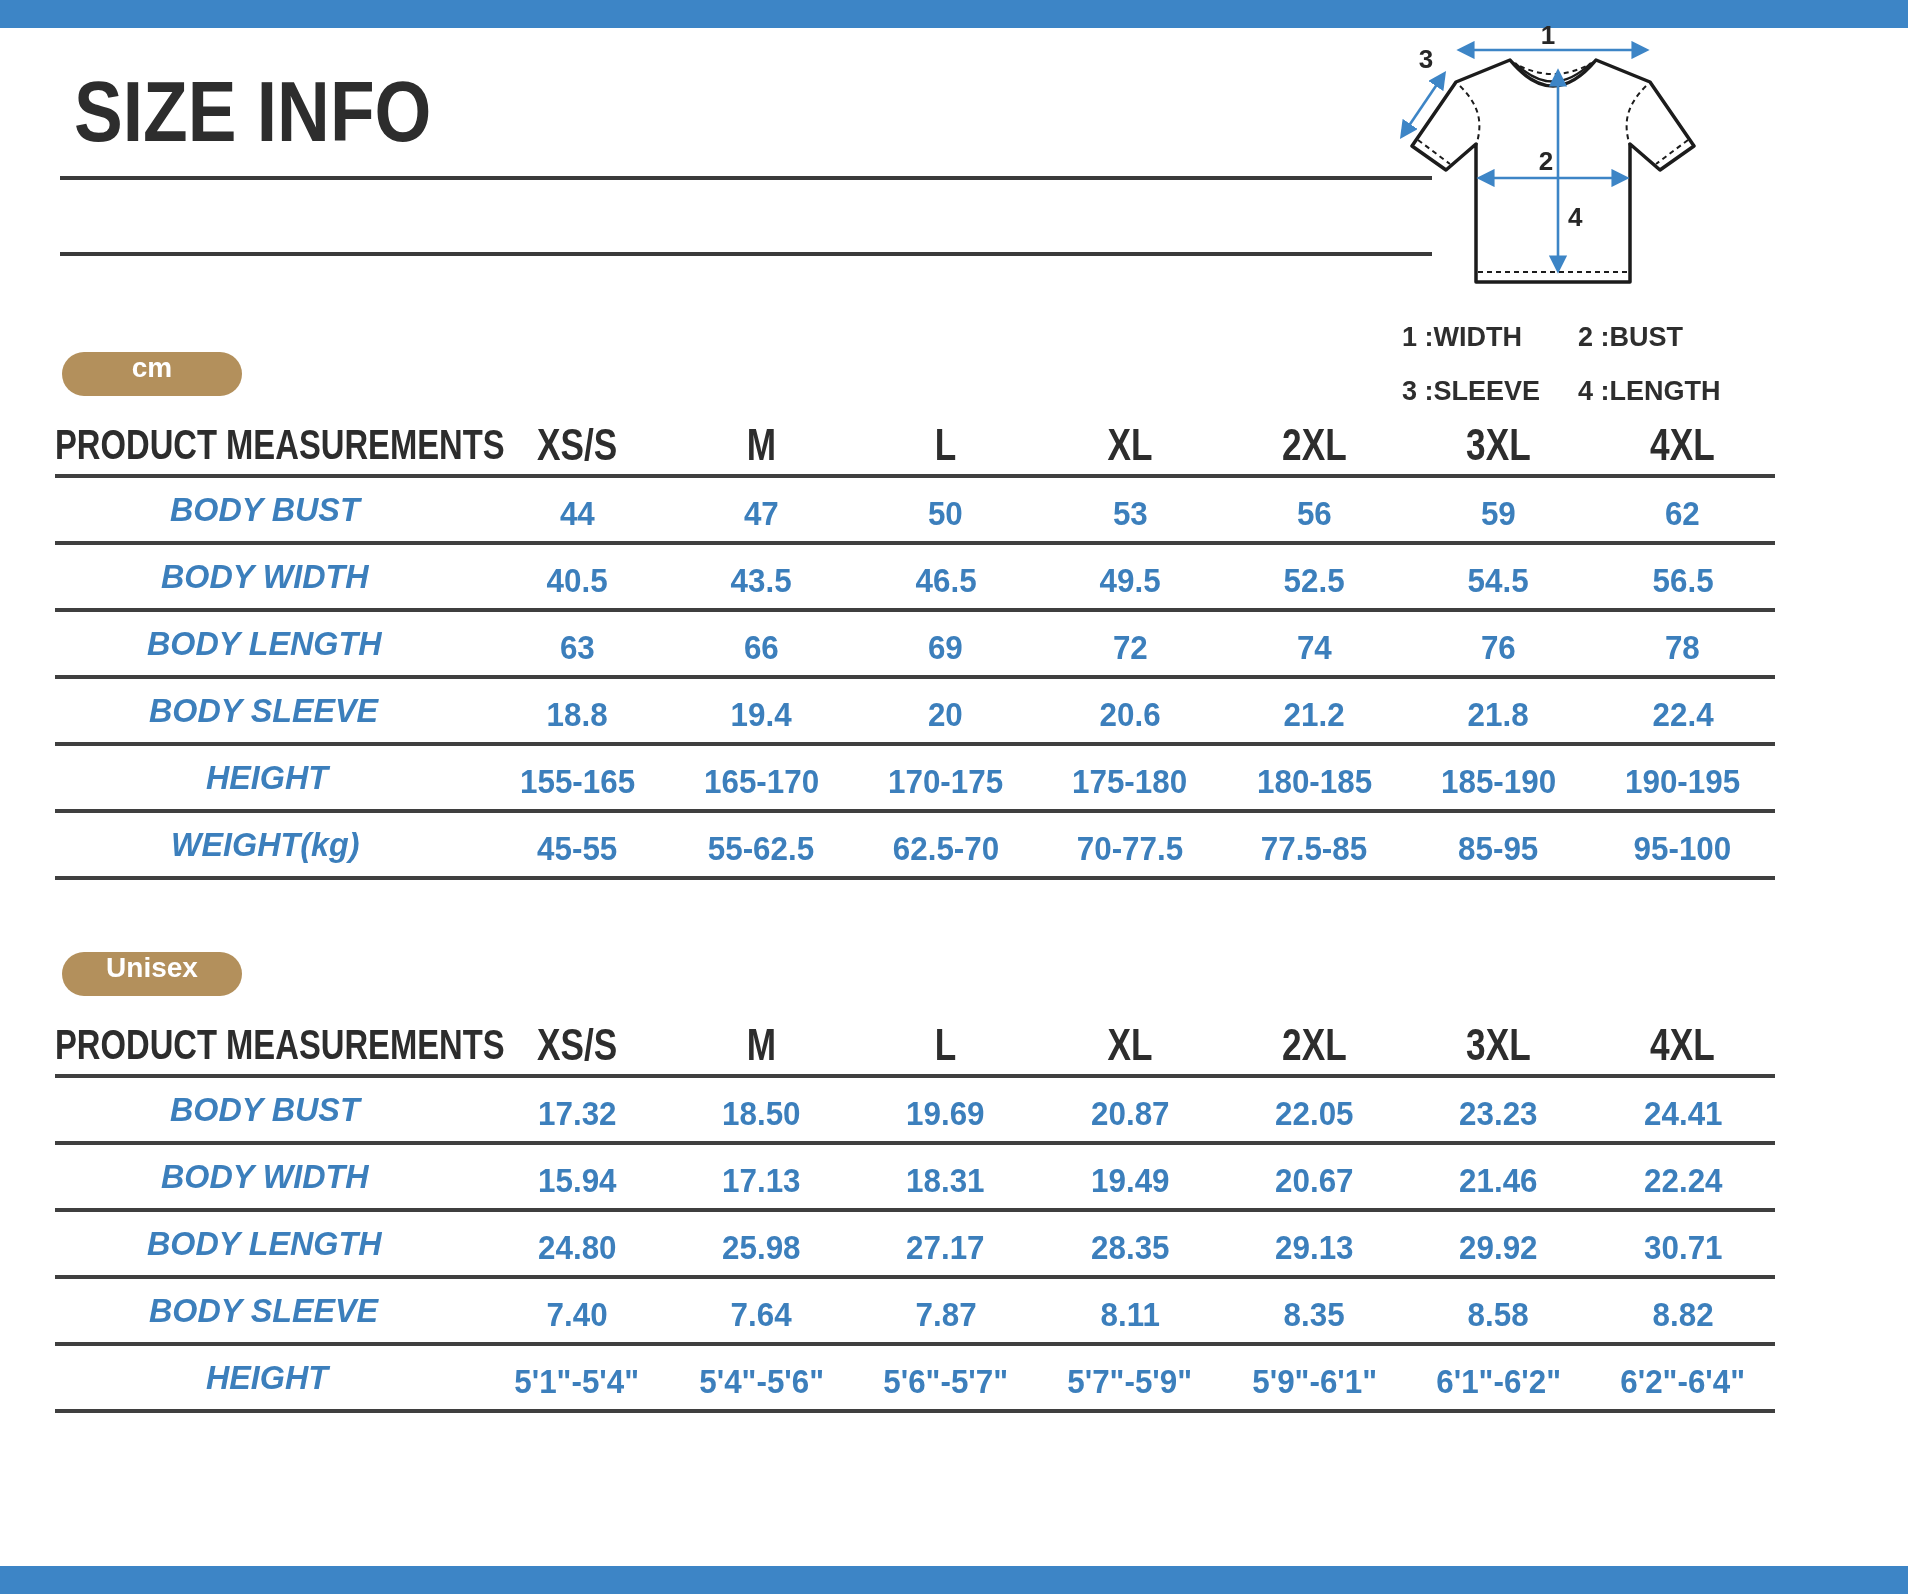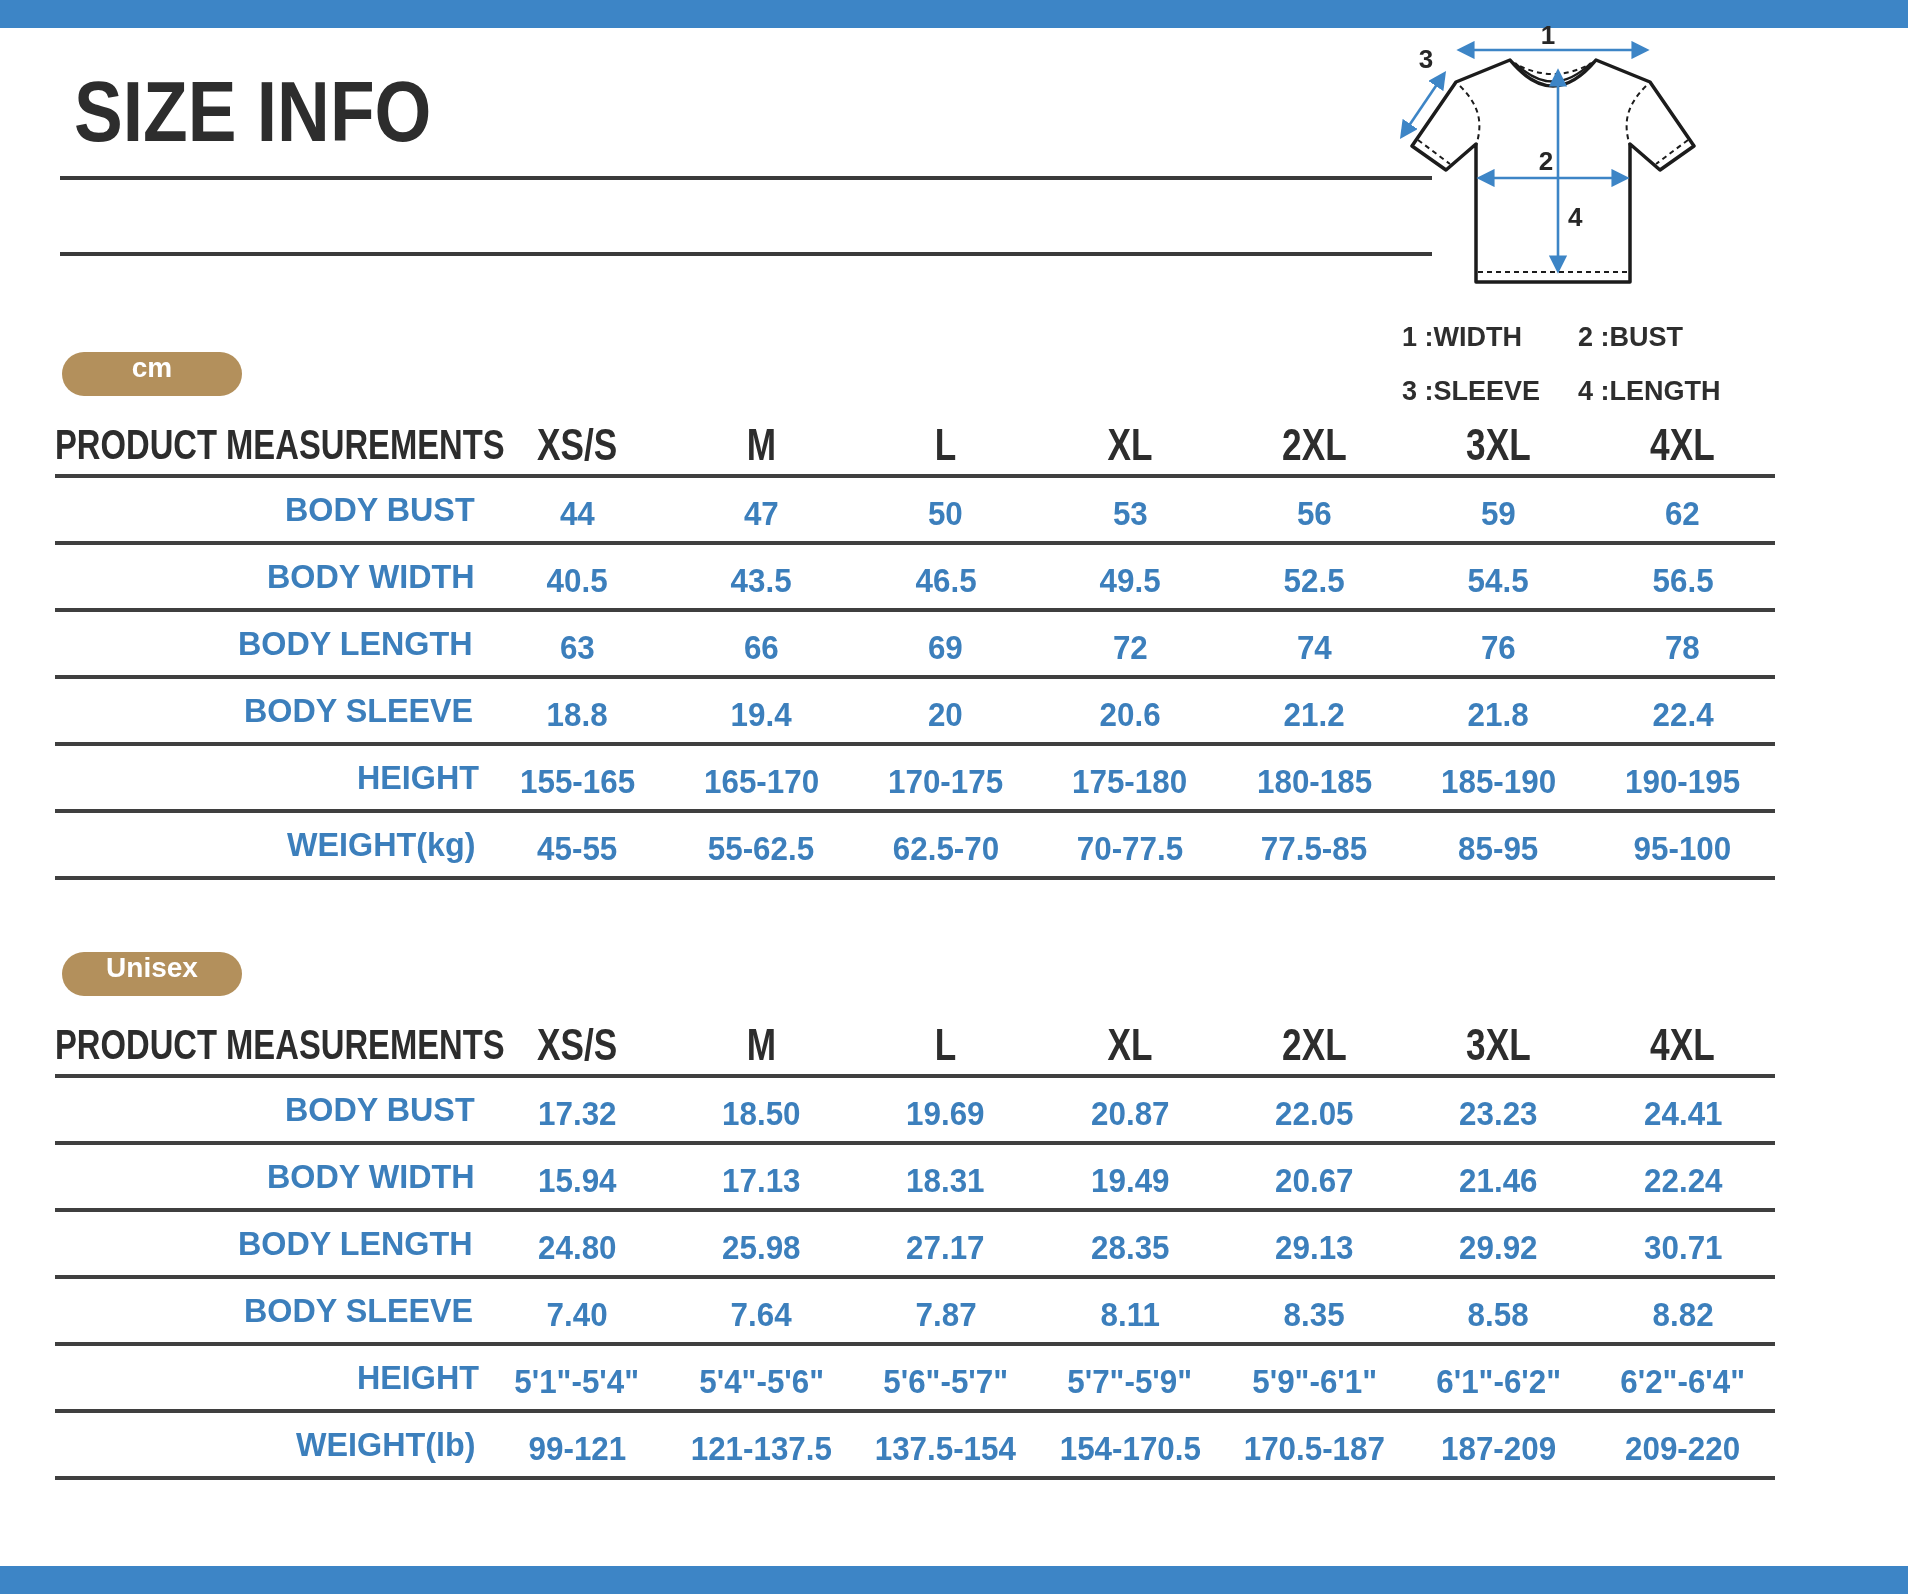--- a/index.html
+++ b/index.html
@@ -46,21 +46,21 @@
   
   .size-table{position:absolute;left:55px;width:1720px;border-collapse:collapse;table-layout:fixed;}
   .size-table.cm{top:416px;}
   .size-table.inches{top:1016px;}
   .size-table th,.size-table td{border-bottom:4px solid #3f3f3f;padding:0;}
   .size-table th{height:58px;vertical-align:middle;font-size:44px;color:#2d2d2d;}
   .size-table th.label-col{text-align:right;font-size:42px;width:430px;margin-top:22px;}
   .size-table th .cond-l{transform:scaleX(.78);}
   .size-table th .cond-c{transform:scaleX(.8);}
   .size-table td{height:63px;vertical-align:middle;text-align:center;}
-  .size-table td.label-col{text-align:right;}
+  .size-table td.label-col{text-align:center;font-style:italic;}
   .lbl{font-size:34px;font-weight:bold;color:var(--table-blue,#3c7fbc);transform:scaleX(.95);}
   .val{font-size:33px;font-weight:bold;color:var(--table-blue,#3c7fbc);transform:scaleX(.95);
        position:relative;top:4px;}
 </style>
 </head>
 <body>
 
 <div class="page">
 
   <div class="bar top"></div>
@@ -247,27 +247,17 @@
         <tr>
           <td class="label-col"><span class="cond-l lbl">HEIGHT</span></td>
           <td><span class="cond-c val">5'1"-5'4"</span></td>
           <td><span class="cond-c val">5'4"-5'6"</span></td>
           <td><span class="cond-c val">5'6"-5'7"</span></td>
           <td><span class="cond-c val">5'7"-5'9"</span></td>
           <td><span class="cond-c val">5'9"-6'1"</span></td>
           <td><span class="cond-c val">6'1"-6'2"</span></td>
           <td><span class="cond-c val">6'2"-6'4"</span></td>
         </tr>
-        <tr>
-          <td class="label-col"><span class="cond-l lbl">WEIGHT(lb)</span></td>
-          <td><span class="cond-c val">99-121</span></td>
-          <td><span class="cond-c val">121-137.5</span></td>
-          <td><span class="cond-c val">137.5-154</span></td>
-          <td><span class="cond-c val">154-170.5</span></td>
-          <td><span class="cond-c val">170.5-187</span></td>
-          <td><span class="cond-c val">187-209</span></td>
-          <td><span class="cond-c val">209-220</span></td>
-        </tr>
       </tbody>
     </table>
 
   <div class="bar bottom"></div>
 </div>
 
 </body></html>

